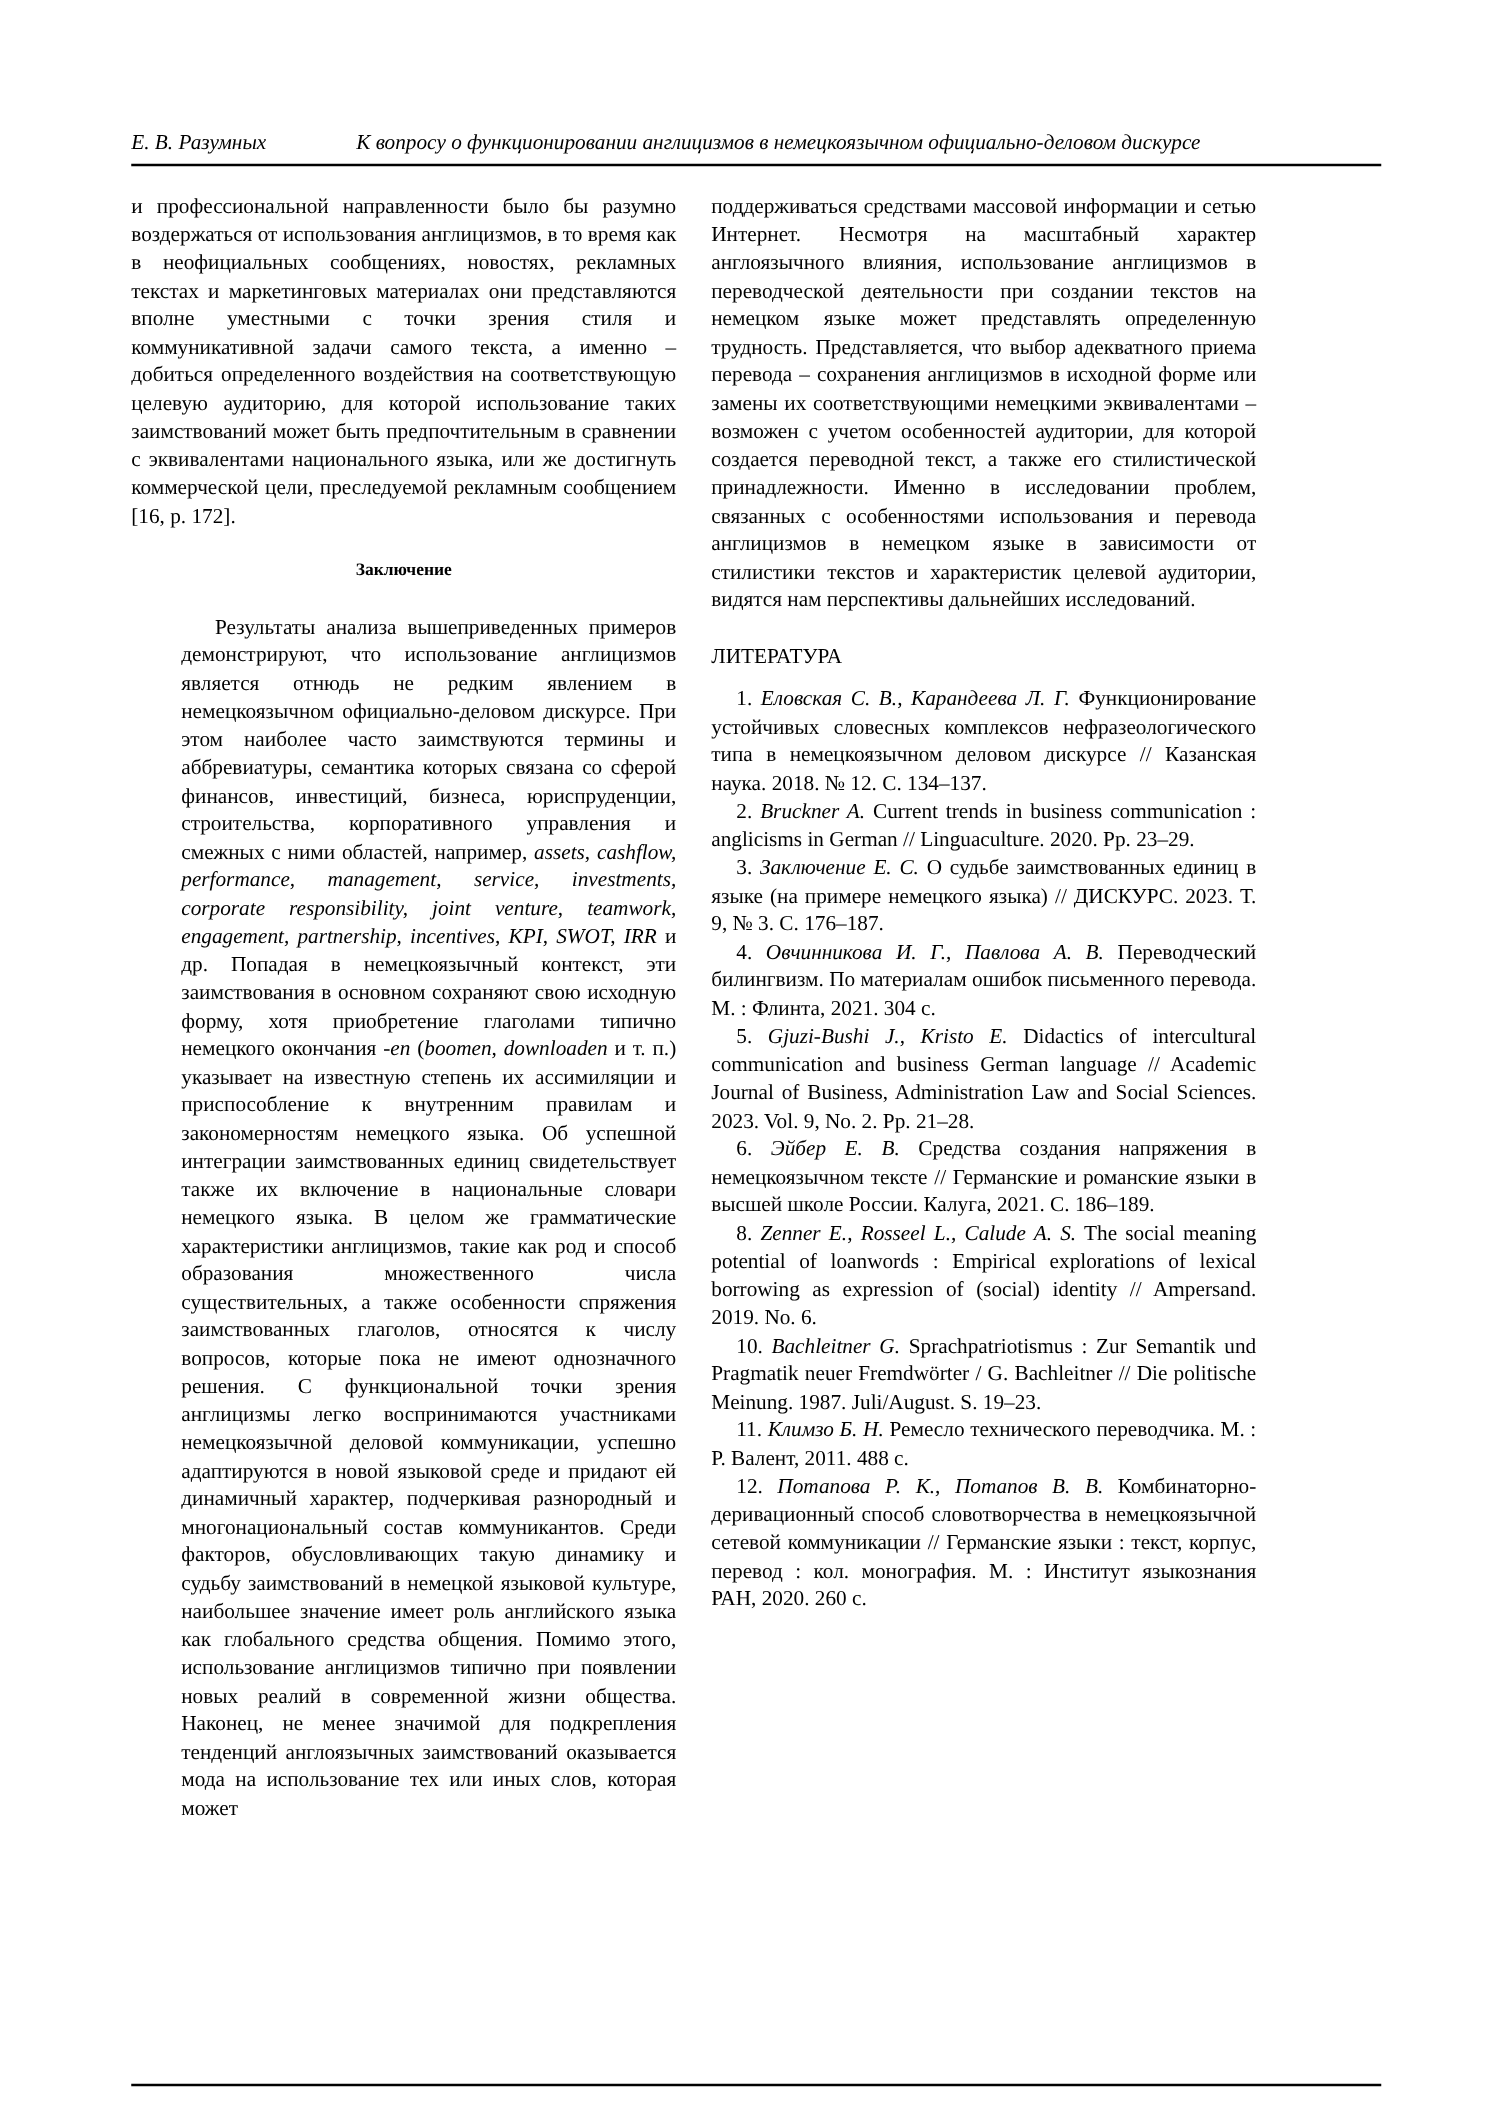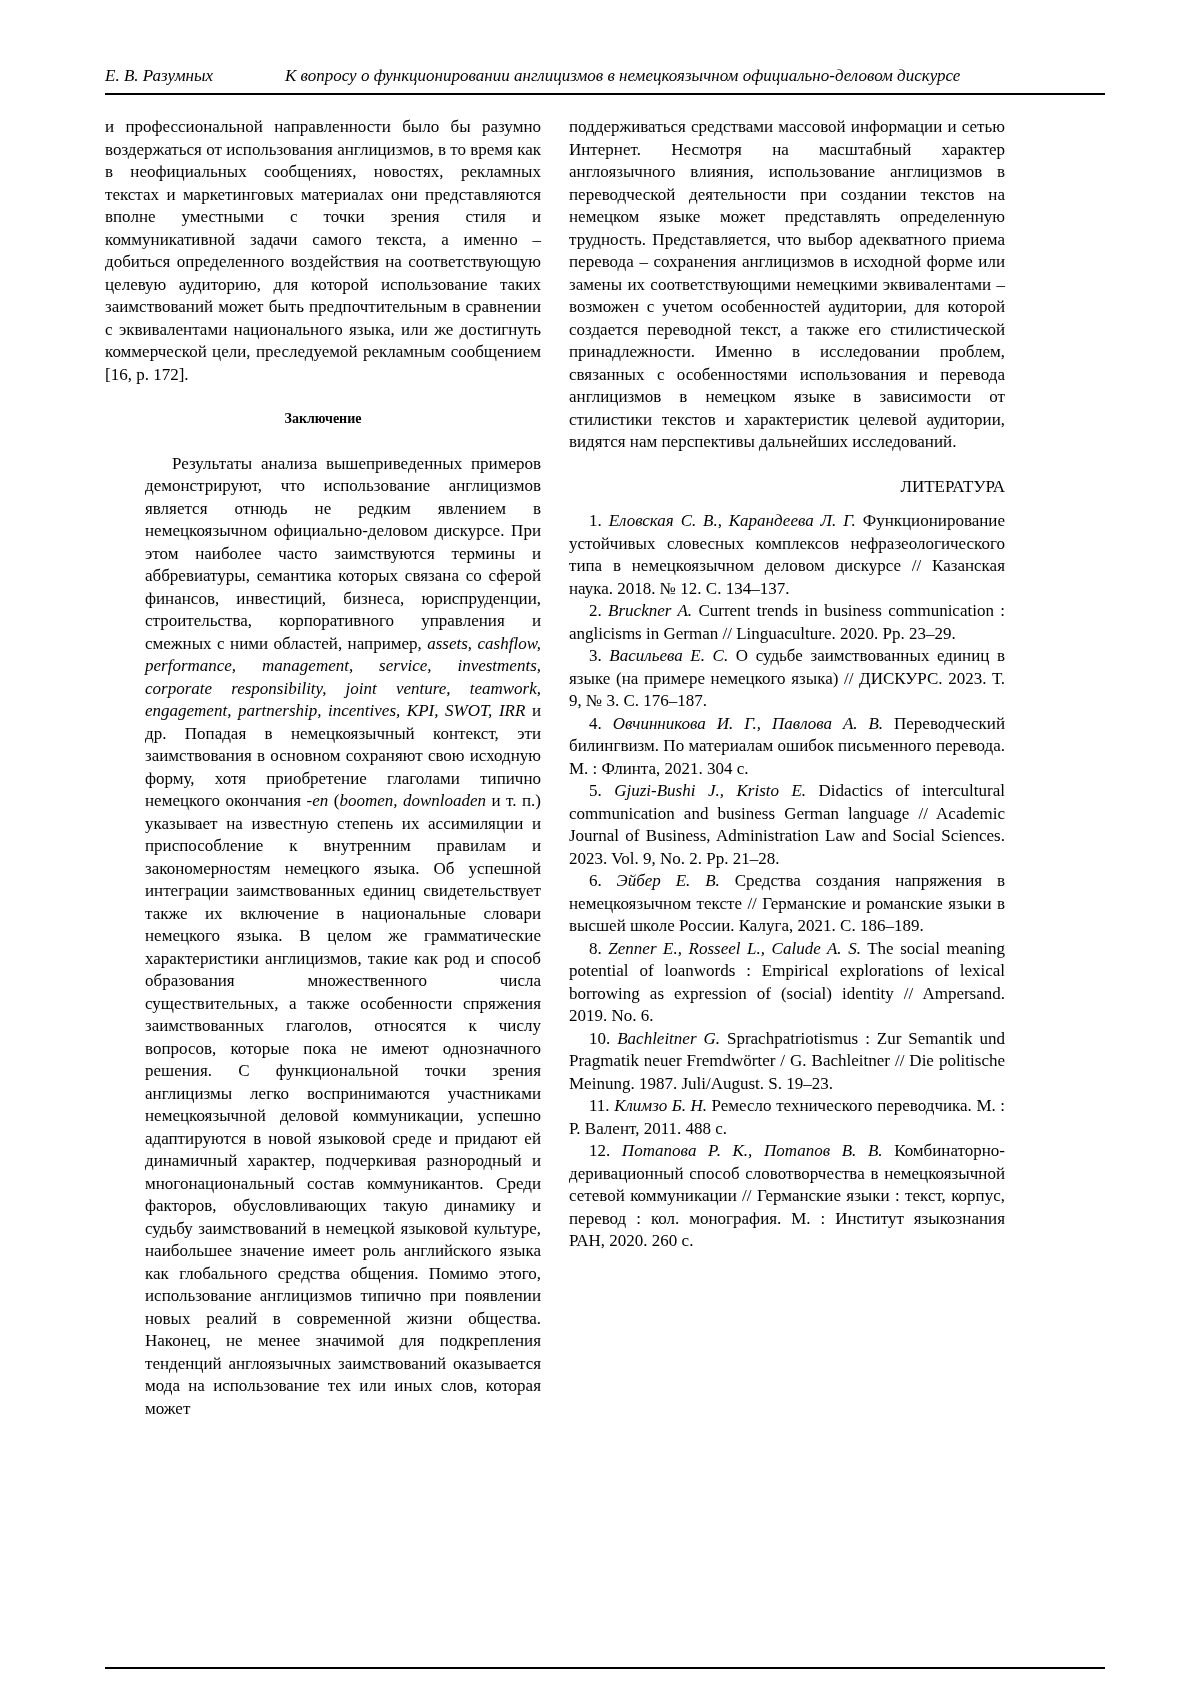--- a/index.html
+++ b/index.html
@@ -7,21 +7,21 @@
     width: 1200px;
     background: #ffffff;
     color: #000000;
     font-family: "Liberation Serif", "DejaVu Serif", serif;
   }
   .page {
     position: relative;
     width: 1200px;
     height: 1697px;
     background: #ffffff;
-    padding: 65px 95px 0 105px;
+    padding: 103px 95px 0 105px;
     overflow: hidden;
   }
   .running-header {
     display: flex;
     align-items: baseline;
     font-style: italic;
     font-size: 17px;
     line-height: 21px;
     white-space: nowrap;
   }
@@ -49,21 +49,21 @@
   h2.section-heading {
     font-size: 14px;
     font-weight: bold;
     text-align: center;
     margin: 22px 0 22px 0;
     line-height: 22.5px;
   }
   h2.lit-heading {
     font-size: 17px;
     font-weight: normal;
-    text-align: right;
+    text-align: left;
     margin: 22px 0 12px 0;
     line-height: 22.5px;
   }
   .it { font-style: italic; }
   .page-footer {
     position: absolute;
     left: 105px;
     right: 95px;
     bottom: 28px;
   }
@@ -102,21 +102,21 @@
       <h2 class="section-heading">Заключение</h2>
       <p class="body"><span>Результаты анализа вышеприведенных примеров демонстрируют, что использование англицизмов является отнюдь не редким явлением в немецкоязычном официально-деловом дискурсе. При этом наиболее часто заимствуются термины и аббревиатуры, семантика которых связана со сферой финансов, инвестиций, бизнеса, юриспруденции, строительства, корпоративного управления и смежных с ними областей, например, </span><span class="it">assets, cashflow, performance, management, service, investments, corporate responsibility, joint venture, teamwork, engagement, partnership, incentives, KPI, SWOT, IRR</span><span> и др. Попадая в немецкоязычный контекст, эти заимствования в основном сохраняют свою исходную форму, хотя приобретение глаголами типично немецкого окончания </span><span class="it">-en</span><span> (</span><span class="it">boomen, downloaden</span><span> и т. п.) указывает на известную степень их ассимиляции и приспособление к внутренним правилам и закономерностям немецкого языка. Об успешной интеграции заимствованных единиц свидетельствует также их включение в национальные словари немецкого языка. В целом же грамматические характеристики англицизмов, такие как род и способ образования множественного числа существительных, а также особенности спряжения заимствованных глаголов, относятся к числу вопросов, которые пока не имеют однозначного решения. С функциональной точки зрения англицизмы легко воспринимаются участниками немецкоязычной деловой коммуникации, успешно адаптируются в новой языковой среде и придают ей динамичный характер, подчеркивая разнородный и многонациональный состав коммуникантов. Среди факторов, обусловливающих такую динамику и судьбу заимствований в немецкой языковой культуре, наибольшее значение имеет роль английского языка как глобального средства общения. Помимо этого, использование англицизмов типично при появлении новых реалий в современной жизни общества. Наконец, не менее значимой для подкрепления тенденций англоязычных заимствований оказывается мода на использование тех или иных слов, которая может</span></p>
     </div>
 
     <div class="col">
       <p class="cont">поддерживаться средствами массовой информации и сетью Интернет. Несмотря на масштабный характер англоязычного влияния, использование англицизмов в переводческой деятельности при создании текстов на немецком языке может представлять определенную трудность. Представляется, что выбор адекватного приема перевода – сохранения англицизмов в исходной форме или замены их соответствующими немецкими эквивалентами – возможен с учетом особенностей аудитории, для которой создается переводной текст, а также его стилистической принадлежности. Именно в исследовании проблем, связанных с особенностями использования и перевода англицизмов в немецком языке в зависимости от стилистики текстов и характеристик целевой аудитории, видятся нам перспективы дальнейших исследований.</p>
       <h2 class="lit-heading">ЛИТЕРАТУРА</h2>
       <div>
           <p class="ref"><span>1. </span><span class="it">Еловская С. В., Карандеева Л. Г.</span><span> Функционирование устойчивых словесных комплексов нефразеологического типа в немецкоязычном деловом дискурсе // Казанская наука. 2018. № 12. С. 134–137.</span></p>
           <p class="ref"><span>2. </span><span class="it">Bruckner A.</span><span> Current trends in business communication : anglicisms in German // Linguaculture. 2020. Pp. 23–29.</span></p>
-          <p class="ref"><span>3. </span><span class="it">Васильева Е. С.</span><span> О судьбе заимствованных единиц в языке (на примере немецкого языка) // ДИСКУРС. 2023. Т. 9, № 3. С. 176–187.</span></p>
+          <p class="ref"><span>3. </span><span class="it">Заключение Е. С.</span><span> О судьбе заимствованных единиц в языке (на примере немецкого языка) // ДИСКУРС. 2023. Т. 9, № 3. С. 176–187.</span></p>
           <p class="ref"><span>4. </span><span class="it">Овчинникова И. Г., Павлова А. В.</span><span> Переводческий билингвизм. По материалам ошибок письменного перевода. М. : Флинта, 2021. 304 с.</span></p>
           <p class="ref"><span>5. </span><span class="it">Gjuzi-Bushi J., Kristo E.</span><span> Didactics of intercultural communication and business German language // Academic Journal of Business, Administration Law and Social Sciences. 2023. Vol. 9, No. 2. Pp. 21–28.</span></p>
           <p class="ref"><span>6. </span><span class="it">Эйбер Е. В.</span><span> Средства создания напряжения в немецкоязычном тексте // Германские и романские языки в высшей школе России. Калуга, 2021. С. 186–189.</span></p>
           <p class="ref"><span>8. </span><span class="it">Zenner E., Rosseel L., Calude A. S.</span><span> The social meaning potential of loanwords : Empirical explorations of lexical borrowing as expression of (social) identity // Ampersand. 2019. No. 6.</span></p>
           <p class="ref"><span>10. </span><span class="it">Bachleitner G.</span><span> Sprachpatriotismus : Zur Semantik und Pragmatik neuer Fremdwörter / G. Bachleitner // Die politische Meinung. 1987. Juli/August. S. 19–23.</span></p>
           <p class="ref"><span>11. </span><span class="it">Климзо Б. Н.</span><span> Ремесло технического переводчика. М. : Р. Валент, 2011. 488 с.</span></p>
           <p class="ref"><span>12. </span><span class="it">Потапова Р. К., Потапов В. В.</span><span> Комбинаторно-деривационный способ словотворчества в немецкоязычной сетевой коммуникации // Германские языки : текст, корпус, перевод : кол. монография. М. : Институт языкознания РАН, 2020. 260 с.</span></p>
         </div>
     </div>
 

